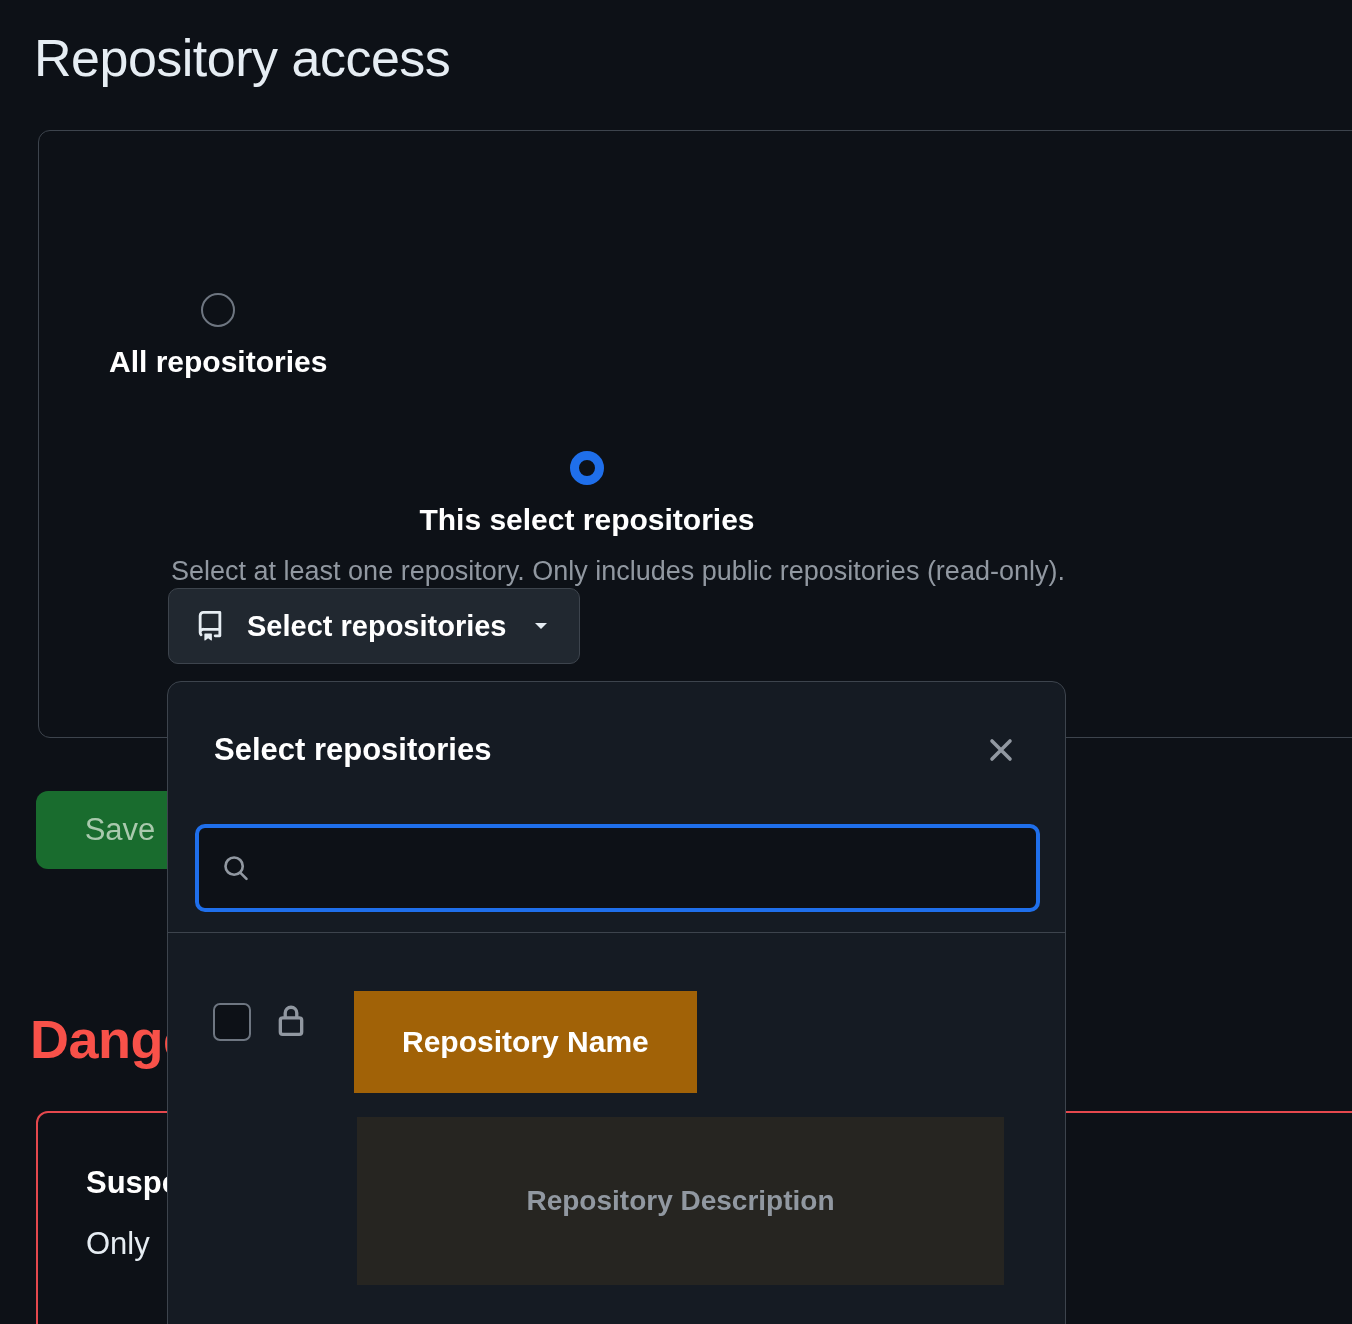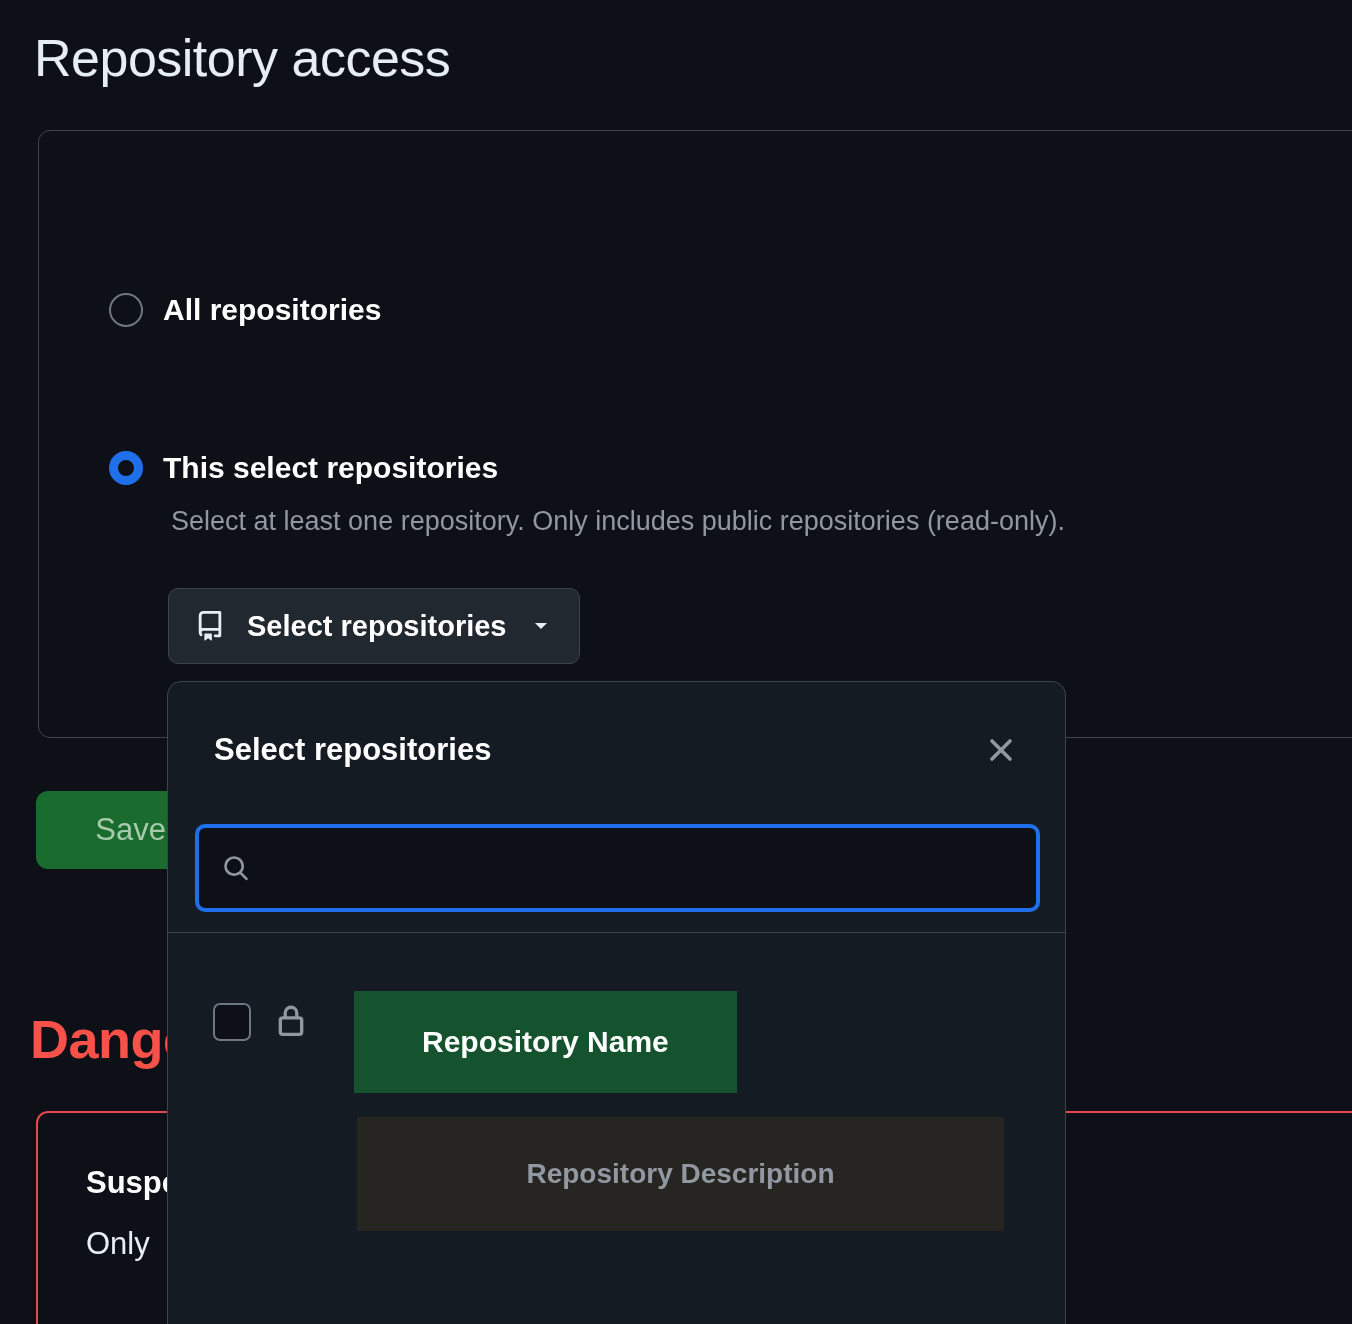--- a/index.html
+++ b/index.html
@@ -48,20 +48,21 @@
     left: 70px;
     white-space: nowrap;
   }
   .radio-option.opt-all  { top: 162px; }
   .radio-option.opt-only { top: 320px; }
 
   .radio-row {
     display: flex;
     align-items: center;
     gap: 20px;
+    flex-direction: column;
   }
 
   .radio-mark {
     width: 34px;
     height: 34px;
     border-radius: 50%;
     border: 2px solid #6e7681;
     background: transparent;
     flex: 0 0 auto;
   }
@@ -112,21 +113,21 @@
   
   .save-btn {
     position: absolute;
     left: 36px;
     top: 791px;
     height: 78px;
     min-width: 168px;
     padding: 0 38px;
     display: flex;
     align-items: center;
-    justify-content: flex-end;
+    justify-content: center;
     background: #196c2e;
     border: none;
     border-radius: 12px;
     cursor: pointer;
   }
   .save-btn .save-label {
     font-size: 31px;
     font-weight: 400;
     color: #a9c9ad;
     white-space: nowrap;
@@ -281,39 +282,39 @@
   .repo-lock {
     flex: 0 0 auto;
     margin-top: 10px;
   }
   .repo-text-col {
     flex: 1 1 auto;
     margin-left: 23px;
   }
   .repo-name-ph {
     display: inline-block;
-    background: #14532d;
+    background: #a16207;
     color: #ffffff;
     font-size: 30px;
     font-weight: bold;
-    padding: 36px 68px;
+    padding: 36px 48px;
     white-space: nowrap;
     line-height: 1;
   }
   .repo-desc-ph {
     display: block;
     margin-top: 24px;
     margin-left: 3px;
     width: 647px;
     background: #262521;
     color: #9198a1;
     font-size: 28px;
     font-weight: bold;
     text-align: center;
-    padding: 43px 0;
+    padding: 70px 0;
     line-height: 1;
   }
 </style>
 </head>
 <body>
 
 <div class="page-title">Repository access</div>
 
 <div class="access-card">
 

